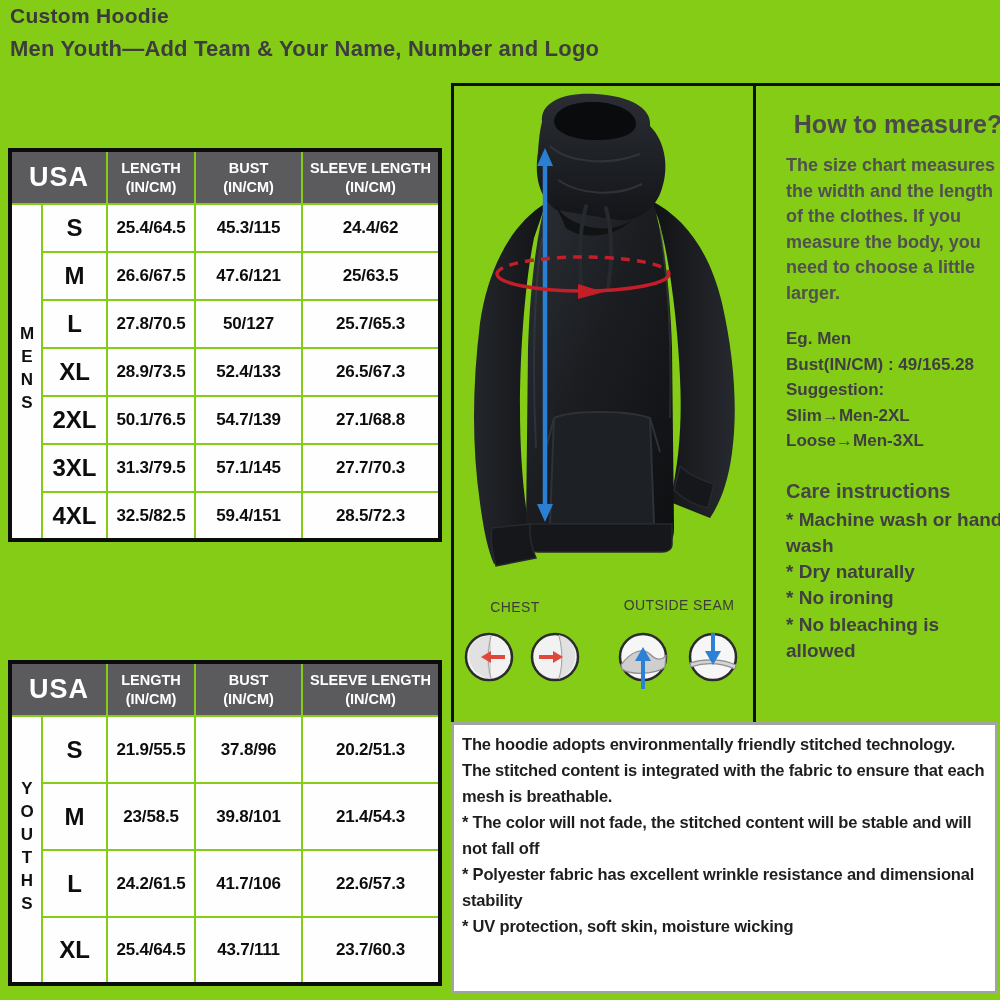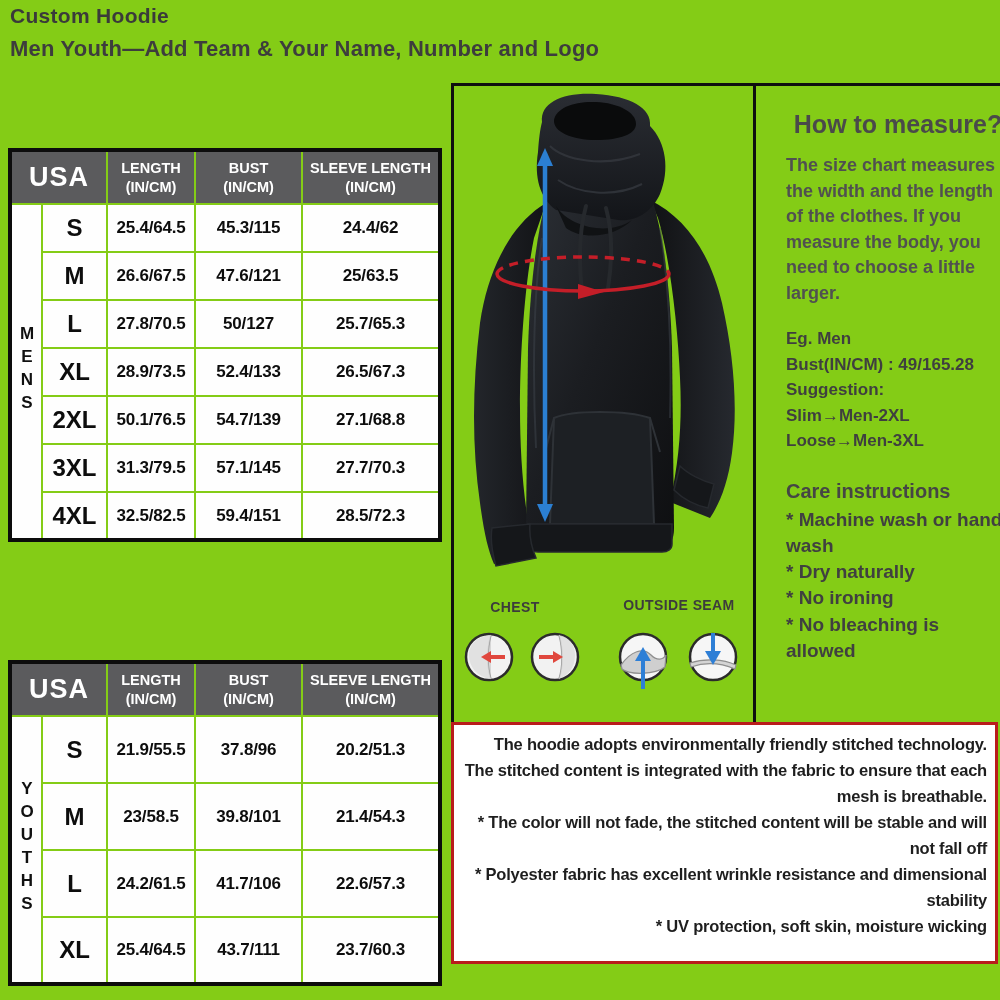--- a/index.html
+++ b/index.html
@@ -21,35 +21,35 @@
   .hl1, .hl2 { display:block; font-size:14.5px; font-weight:700; line-height:1.25; }
   .grp-cell { background:#fefefe; }
   .vlabel { writing-mode:vertical-rl; text-orientation:upright; font-weight:700; font-size:17px; letter-spacing:4px; color:#101010; }
   .sz-cell { font-size:24px; font-weight:700; color:#0d0d0d; }
   .val-cell { font-size:17px; font-weight:700; color:#0d0d0d; letter-spacing:-0.2px;border-radius:15px; }
   #mens-table tbody tr { height:48px; }
   #youths-table tbody tr { height:67px; }
 
   
   .hoodie-wrap { position:absolute; left:454px; top:88px; width:300px; height:482px; }
-  .diag-label { position:absolute; font-size:14px; font-weight:700; color:#3c3c3c; letter-spacing:.4px; text-align:center; }
+  .diag-label { position:absolute; font-size:14px; font-weight:400; color:#3c3c3c; letter-spacing:.4px; text-align:center; }
   .circle-icon { position:absolute; top:629px; width:52px; height:64px; }
 
   
   .measure-panel { position:absolute; left:758px; top:90px; width:238px; padding:0 6px 0 8px; color:#4c4c4c;margin-left:20px; }
   .measure-heading { font-size:25px; font-weight:700; color:#4a4a4a; text-align:center; margin:20px 0 14px; }
   .measure-intro { font-size:18px; font-weight:700; color:#505050; line-height:1.42; }
   .example-block { margin-top:20px; }
   .example-line { font-size:17px; font-weight:700; color:#3f3f3f; line-height:1.5; }
   .care-block { margin-top:26px; }
   .care-heading { font-size:20px; font-weight:700; color:#454545; margin-bottom:4px; }
   .care-item { font-size:19px; font-weight:700; color:#404040; line-height:1.38; }
 
   
-  .desc-box { position:absolute; left:451px; top:722px; width:547px; height:242px; border:3px solid #b91c1c; padding:6px 8px 0 8px; background:#fff;text-align:right; }
+  .desc-box { position:absolute; left:451px; top:722px; width:547px; height:272px; border:3px solid #a3a3a3; padding:6px 8px 0 8px; background:#fff; }
   .desc-par { font-size:16.5px; font-weight:700; color:#1e1e1e; line-height:26px; letter-spacing:-0.2px; }
 </style>
 </head>
 <body>
 
 <div id="stage">
 
   <div class="page-title">Custom Hoodie</div>
   <div class="page-subtitle">Men  Youth—Add Team &amp; Your Name, Number and Logo</div>
 

